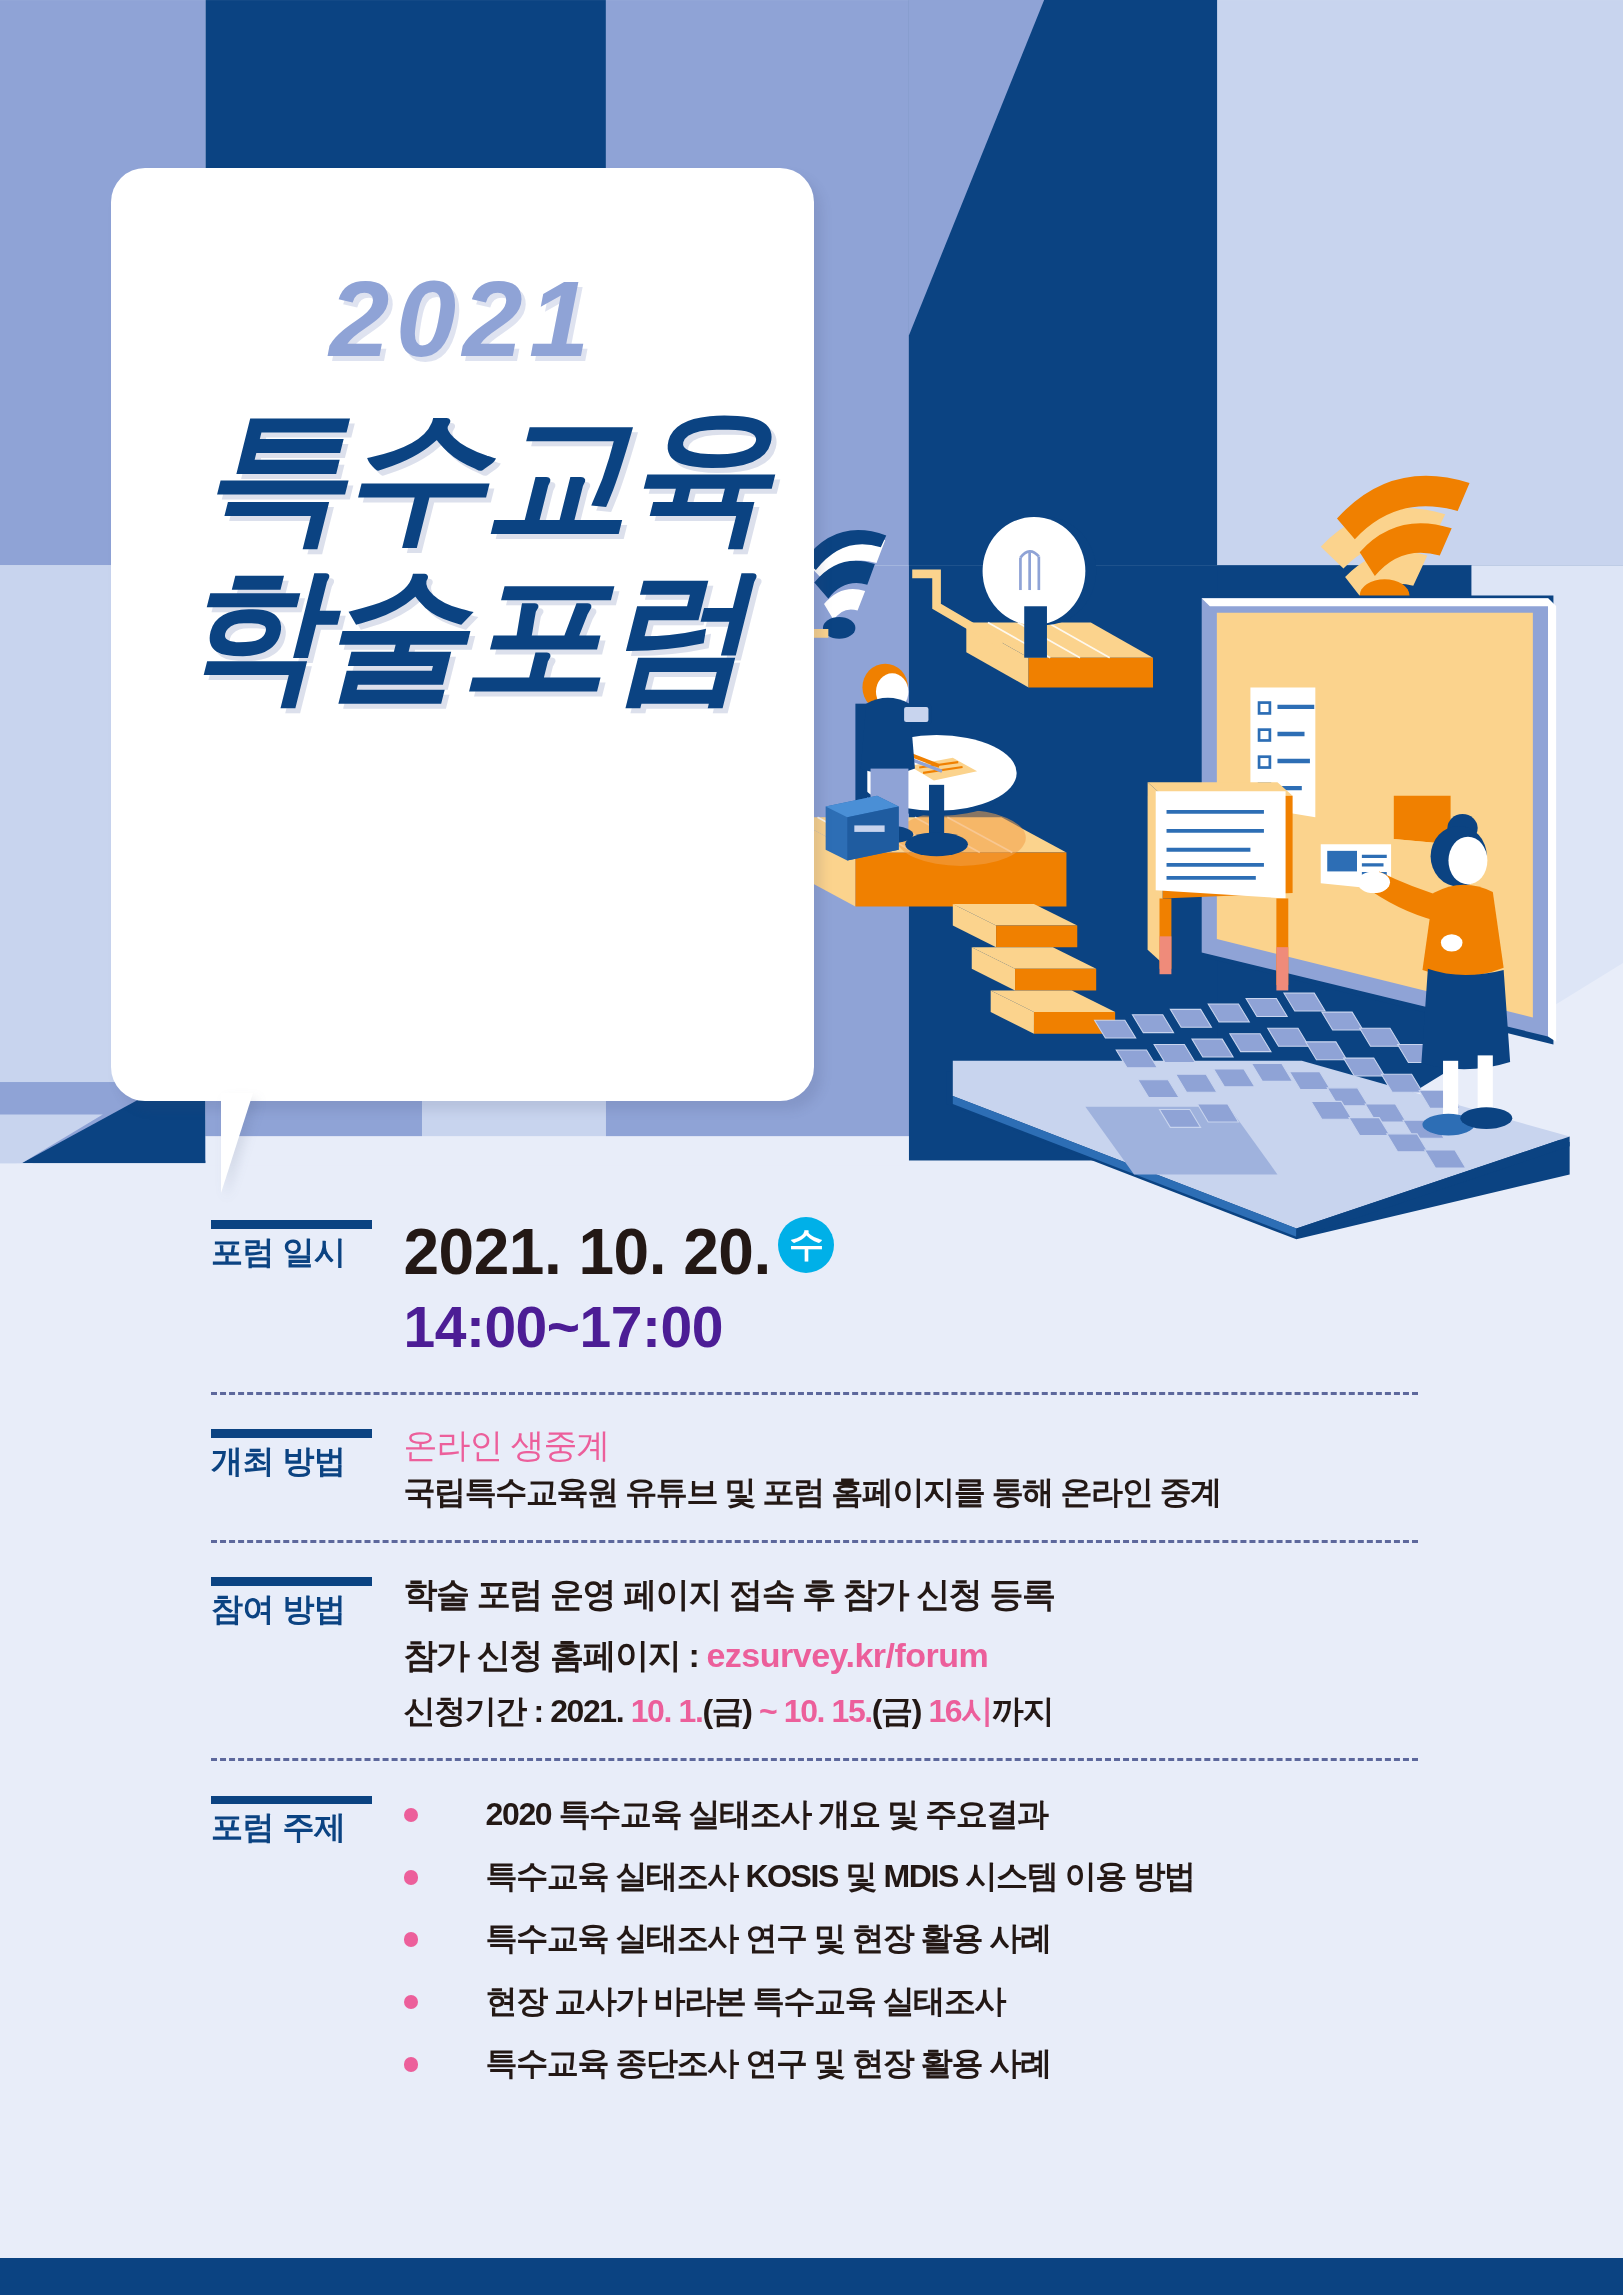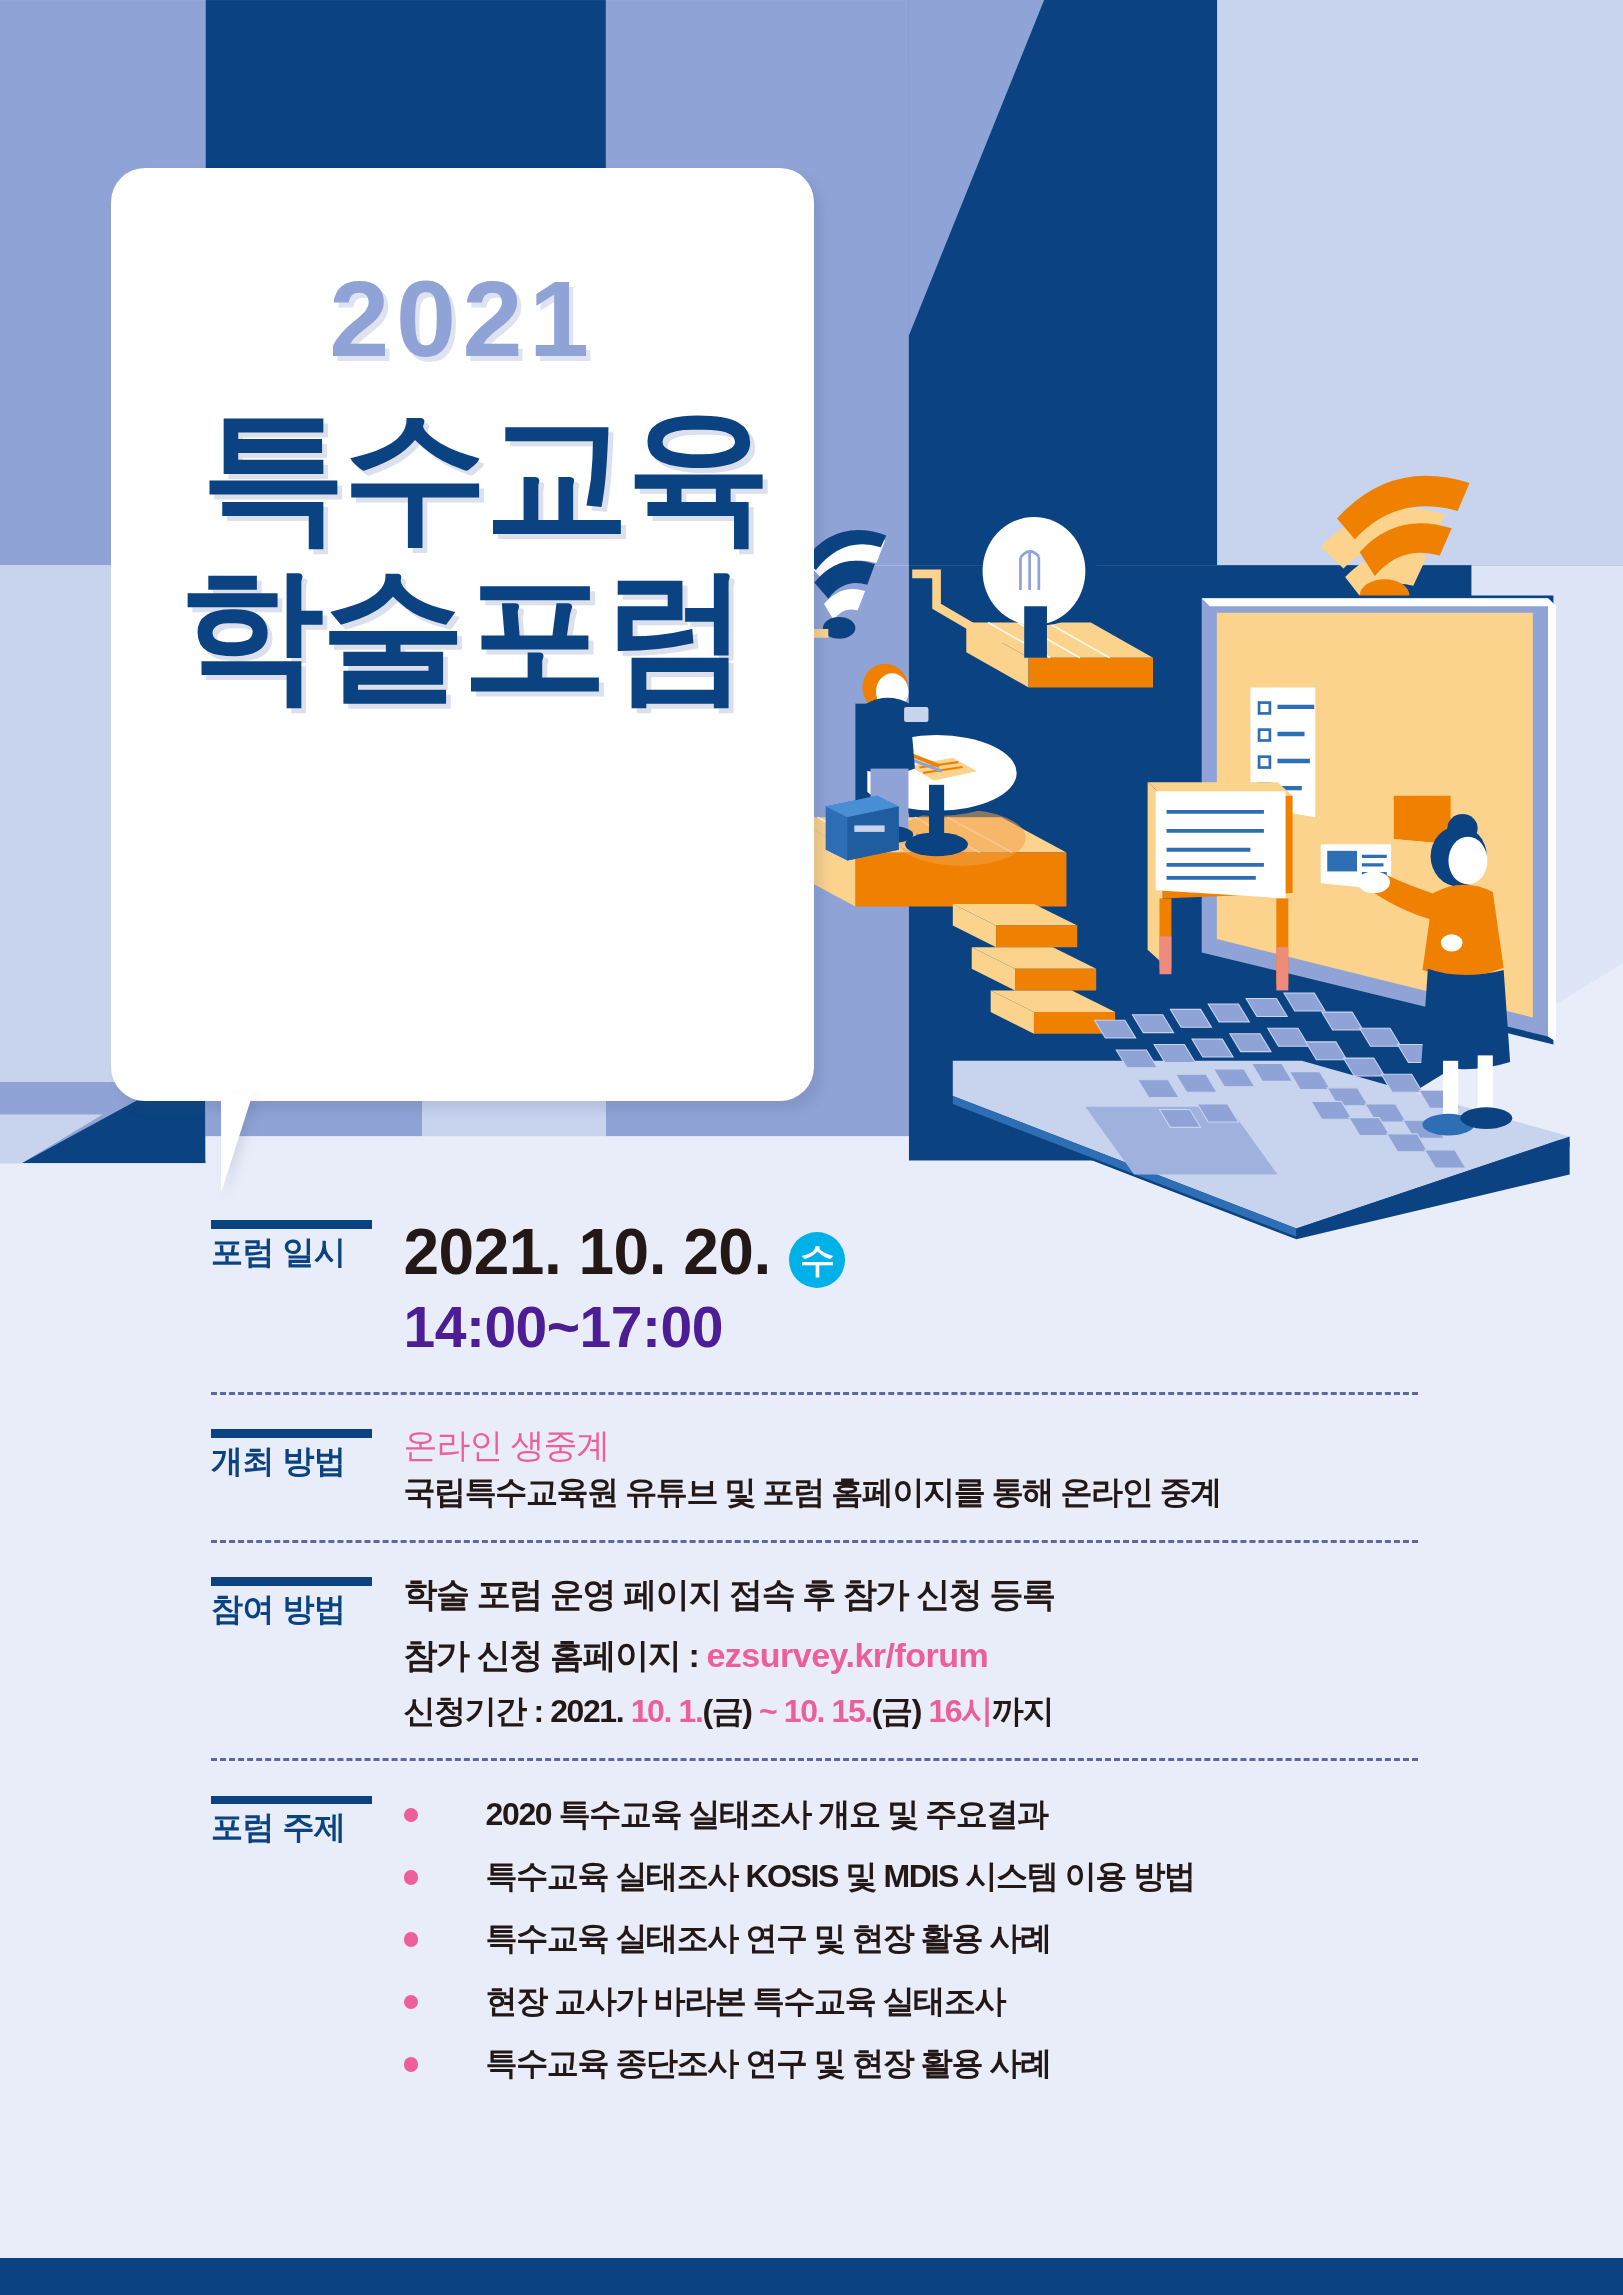--- a/index.html
+++ b/index.html
@@ -17,20 +17,21 @@
 
   
   .bubble {
     position:absolute;
     left:111px; top:168px;
     width:703px; height:933px;
     background:#ffffff;
     border-radius:34px;
     box-shadow:7.6px 8.7px 10.8px rgba(60,70,110,.13);
     z-index:5;
+    font-style:italic;
   }
   .bubble-tail {
     position:absolute; left:221px; top:1093px;
     width:0; height:0;
     border-left:0 solid transparent;
     border-top:100px solid #ffffff;
     border-right:32px solid transparent;
     z-index:5;
     filter:drop-shadow(5.4px 6.5px 5.4px rgba(60,70,110,.12));
   }
@@ -76,21 +77,21 @@
 
   .divider {
     margin:0 0 0 211px; width:1207px; height:0;
     border-top:3.8px dashed #2f3c7e; opacity:.75;
   }
 
   
   .date-big {
     font-size:64px; font-weight:700; color:#231815;
     letter-spacing:-0.5px; line-height:1.12;
-    display:flex; align-items:flex-end; white-space:nowrap;gap:11px;
+    display:flex; align-items:flex-start; white-space:nowrap;
   }
   .daybadge {
     display:inline-flex; align-items:center; justify-content:center;
     width:56px; height:56px; border-radius:50%;
     background:#00b0e8; color:#ffffff;
     font-size:35px; font-weight:700; margin-left:7.6px;
     line-height:1; padding-bottom:2.2px;
   }
   .date-time {
     font-size:57px; font-weight:700; color:#4c1d95;

